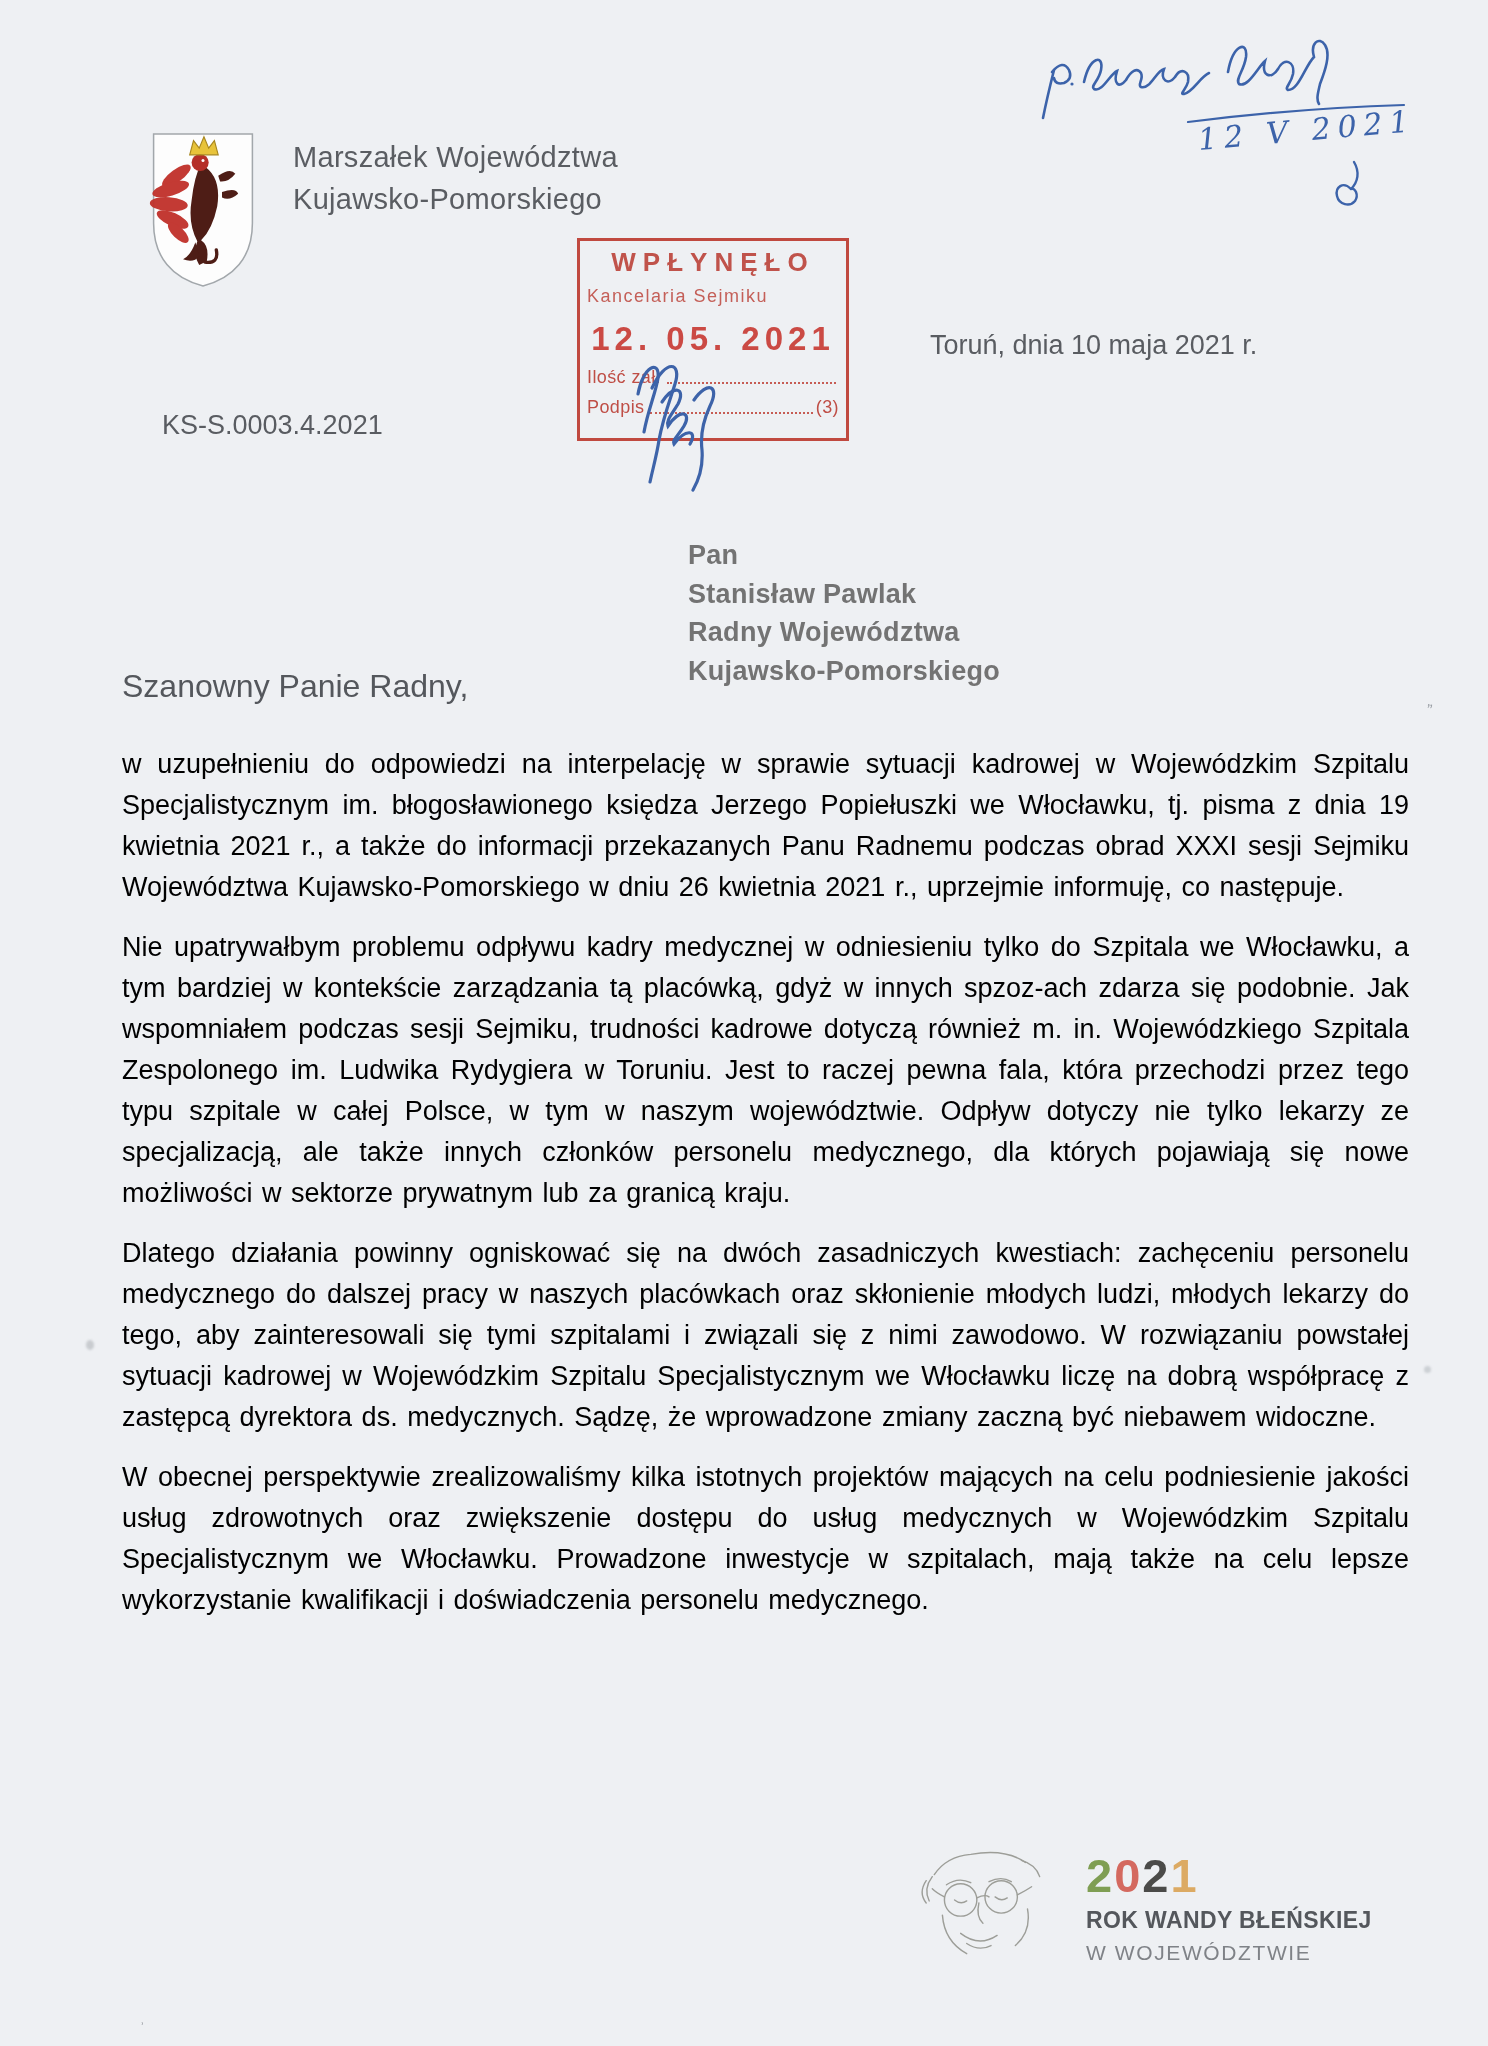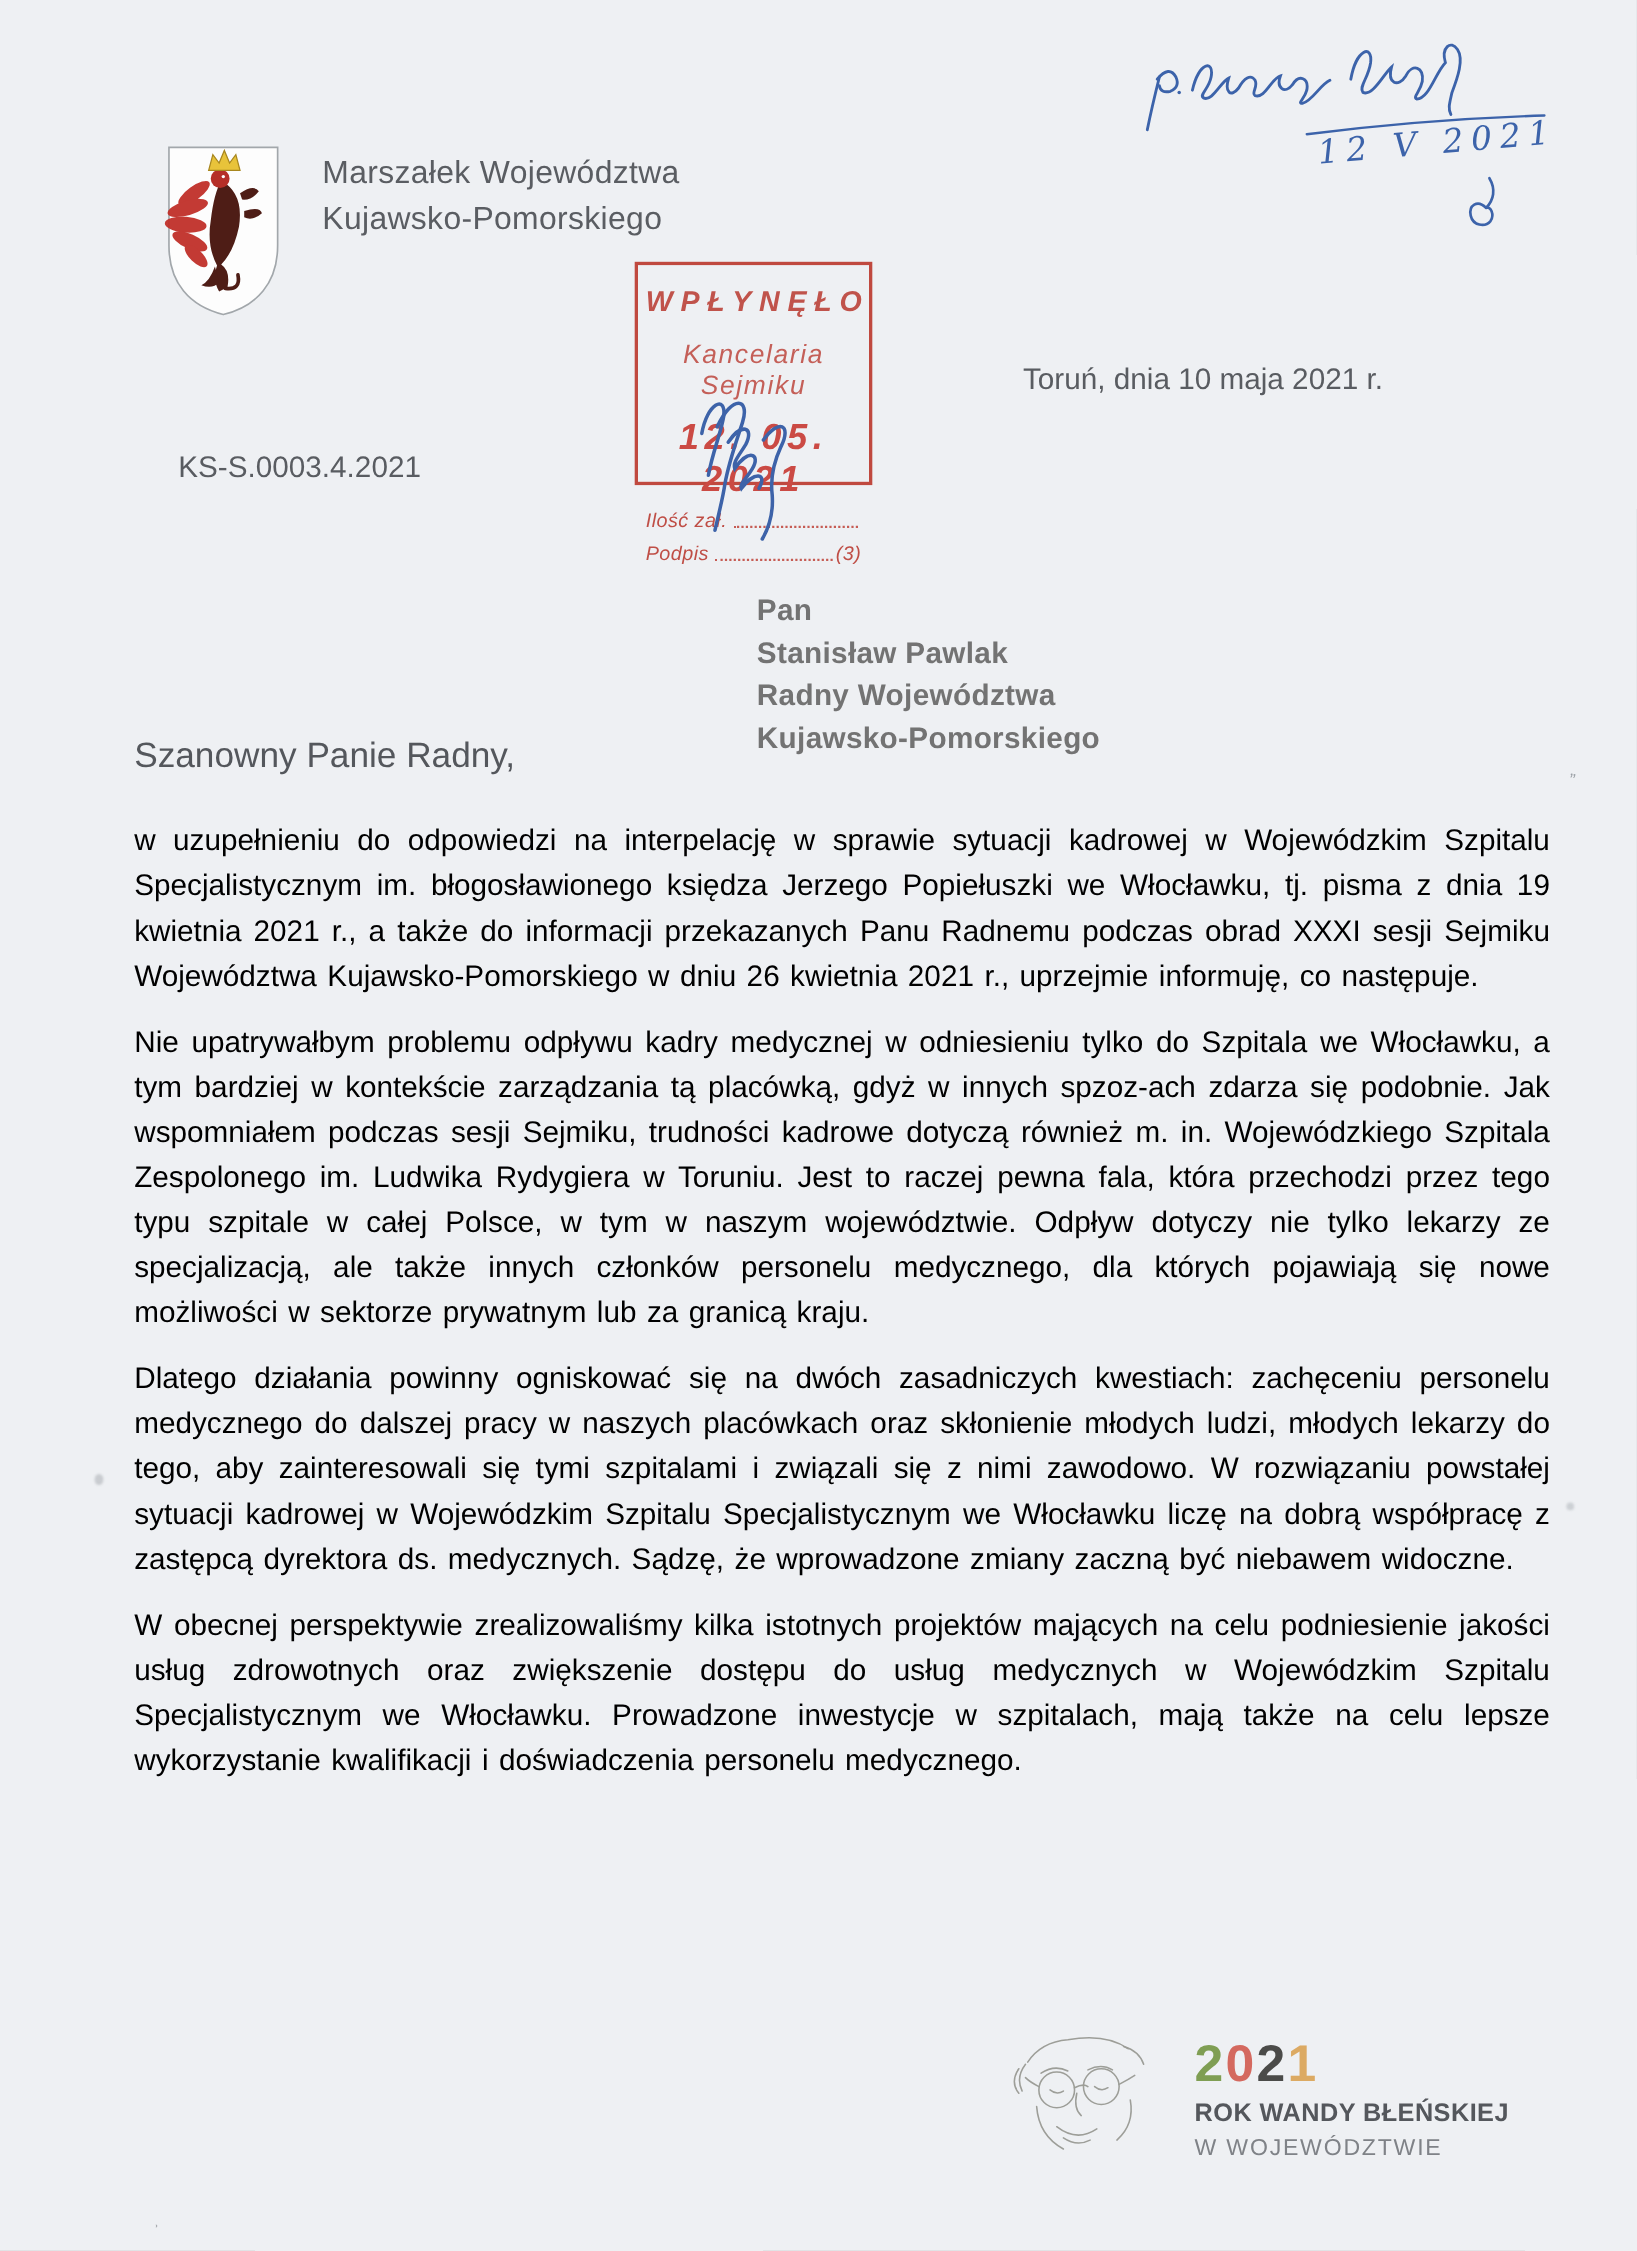--- a/index.html
+++ b/index.html
@@ -21,26 +21,26 @@
   .hand-squiggle{position:absolute;left:1038px;top:26px;width:372px;height:102px;}
   .hand-date{
     position:absolute;left:1198px;top:122px;width:220px;
     font-size:30px;font-style:italic;letter-spacing:7px;
     color:#3c63aa;transform:rotate(-5deg);transform-origin:left center;
     font-family:"DejaVu Serif","Liberation Serif",serif;
   }
   .hand-mark{position:absolute;left:1322px;top:156px;width:52px;height:56px;}
   
   .stamp{
-    position:absolute;left:577px;top:238px;width:216px;height:203px;
+    position:absolute;left:577px;top:238px;width:272px;height:203px;
     border:3px solid #c0493f;box-sizing:border-box;
-    color:#bd463d;padding:16px 7px 3px 7px;font-style:italic;
+    color:#bd463d;padding:4px 7px 3px 7px;
   }
   .stamp-title{font-size:26px;font-weight:bold;letter-spacing:7px;text-align:center;margin-top:2px;opacity:.92;}
-  .stamp-sub{font-size:24px;text-align:center;letter-spacing:1.5px;margin-top:19px;opacity:.85;}
+  .stamp-sub{font-size:18px;text-align:left;letter-spacing:1.5px;margin-top:8px;opacity:.85;}
   .stamp-date{font-size:33px;text-align:center;letter-spacing:5px;margin-top:13px;color:#cb4a44;font-weight:600;}
   .stamp-row{display:flex;align-items:flex-end;font-size:18px;letter-spacing:.4px;margin-top:9px;opacity:.95;}
   .stamp-row .lead{flex:1;border-bottom:2px dotted #c4554c;margin:0 3px 4px 6px;height:1px;}
   .stamp-sig{position:absolute;left:620px;top:342px;width:130px;height:150px;}
   .place-date{position:absolute;left:930px;top:330px;font-size:27px;color:#595c61;}
   .reference{position:absolute;left:162px;top:410px;font-size:27px;color:#595c61;}
   
   .recipient{position:absolute;left:688px;top:494px;font-size:27px;font-weight:bold;color:#737373;line-height:38.5px;letter-spacing:.3px;margin-top:42px;}
   
   .salutation{position:absolute;left:122px;top:668px;font-size:32px;}

